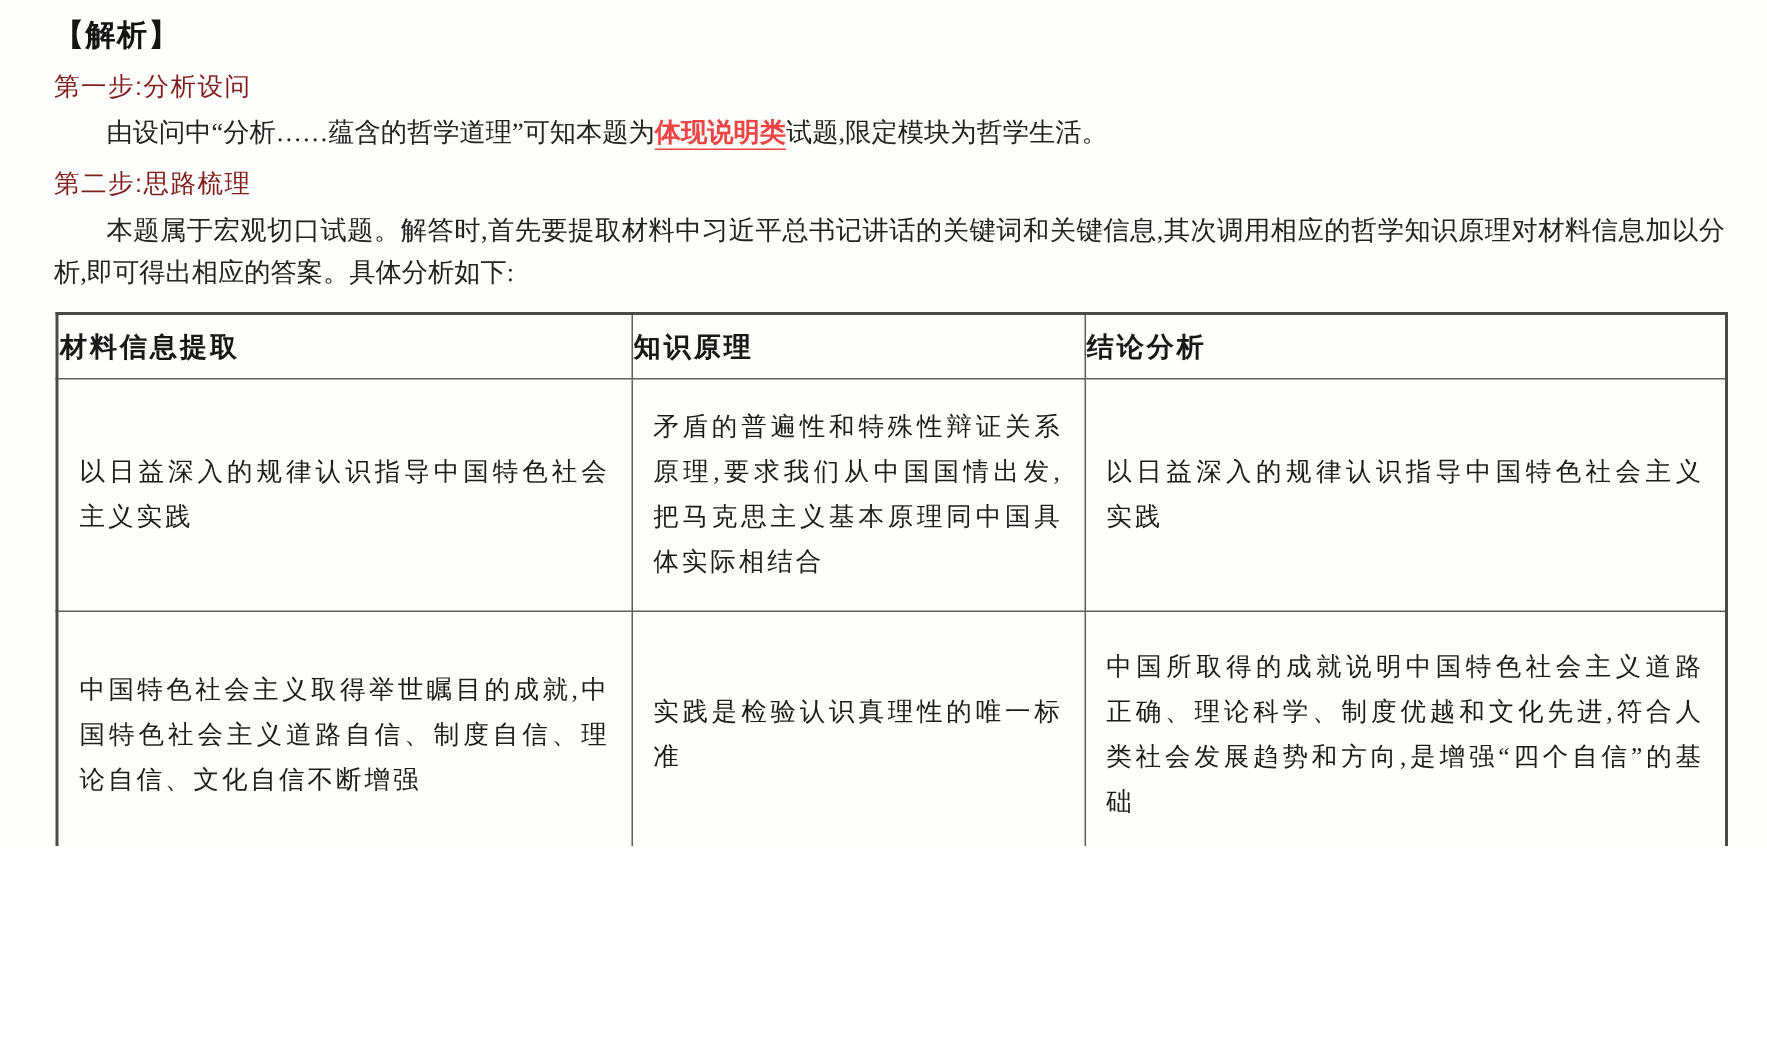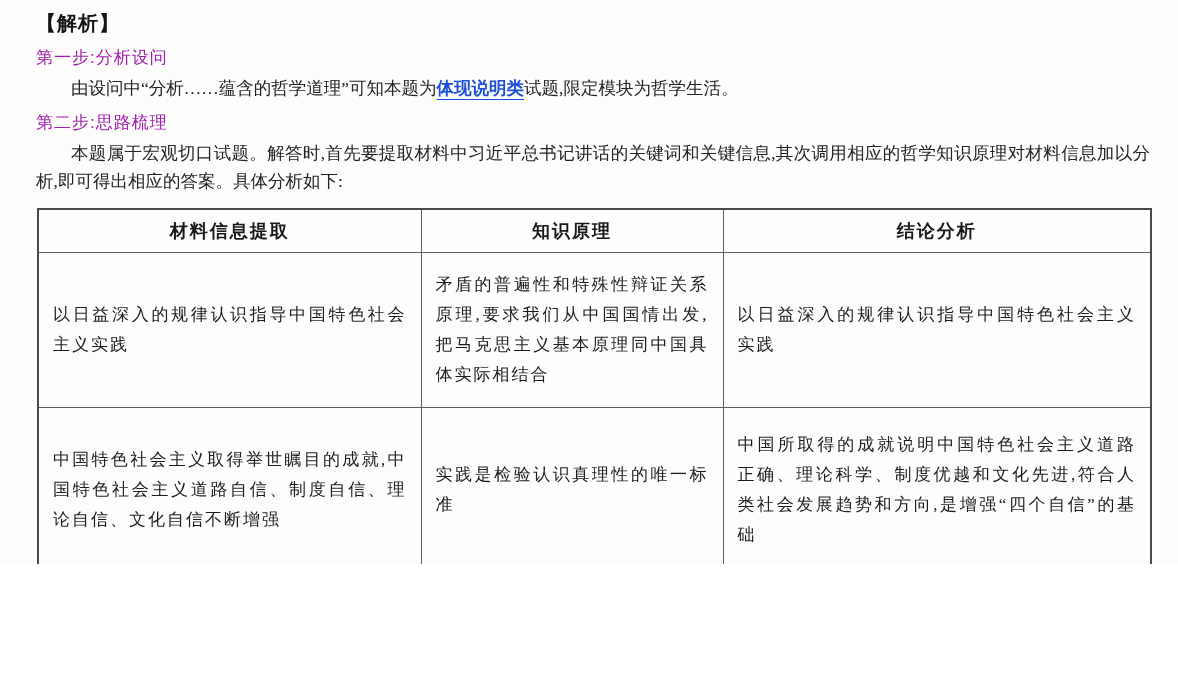--- a/index.html
+++ b/index.html
@@ -16,34 +16,34 @@
     font-family:"Liberation Sans","DejaVu Sans",sans-serif;
     font-weight:bold;
     font-size:20px;
     letter-spacing:1px;
     color:#141414;
   }
   .step-label{
     margin:9px 0 0 36px;
     font-family:"Liberation Sans","DejaVu Sans",sans-serif;
     font-size:17px;
-    color:#a21caf;
+    color:#7f1d1d;
     letter-spacing:1px;
   }
   .para{
     margin:5px 28px 0 36px;
     text-indent:2em;
     font-size:17.5px;
     line-height:28px;
     text-align:justify;
     color:#222222;
   }
   .hl{
     font-weight:bold;
-    color:#1d4ed8;
+    color:#ef4444;
     text-decoration-line:underline;
     text-decoration-style:wavy;
     text-decoration-color:#6b6b6b;
     text-decoration-thickness:1px;
     text-underline-offset:5px;
     text-decoration:underline;
   }
   table.analysis{
     margin:13px 0 0 37px;
     width:1113px;
@@ -54,21 +54,21 @@
   table.analysis th, table.analysis td{
     border:1px solid #5f5f5f;
   }
   table.analysis th{
     height:40px;
     font-family:"Liberation Sans","DejaVu Sans",sans-serif;
     font-weight:bold;
     font-size:18px;
     letter-spacing:2px;
     color:#181818;
-    text-align:center;
+    text-align:left;
     vertical-align:middle;
     background:#fdfdfc;
   }
   table.analysis td{
     padding:8px 14px;
     font-size:17px;
     line-height:30px;
     letter-spacing:2px;
     text-align:justify;
     vertical-align:middle;

